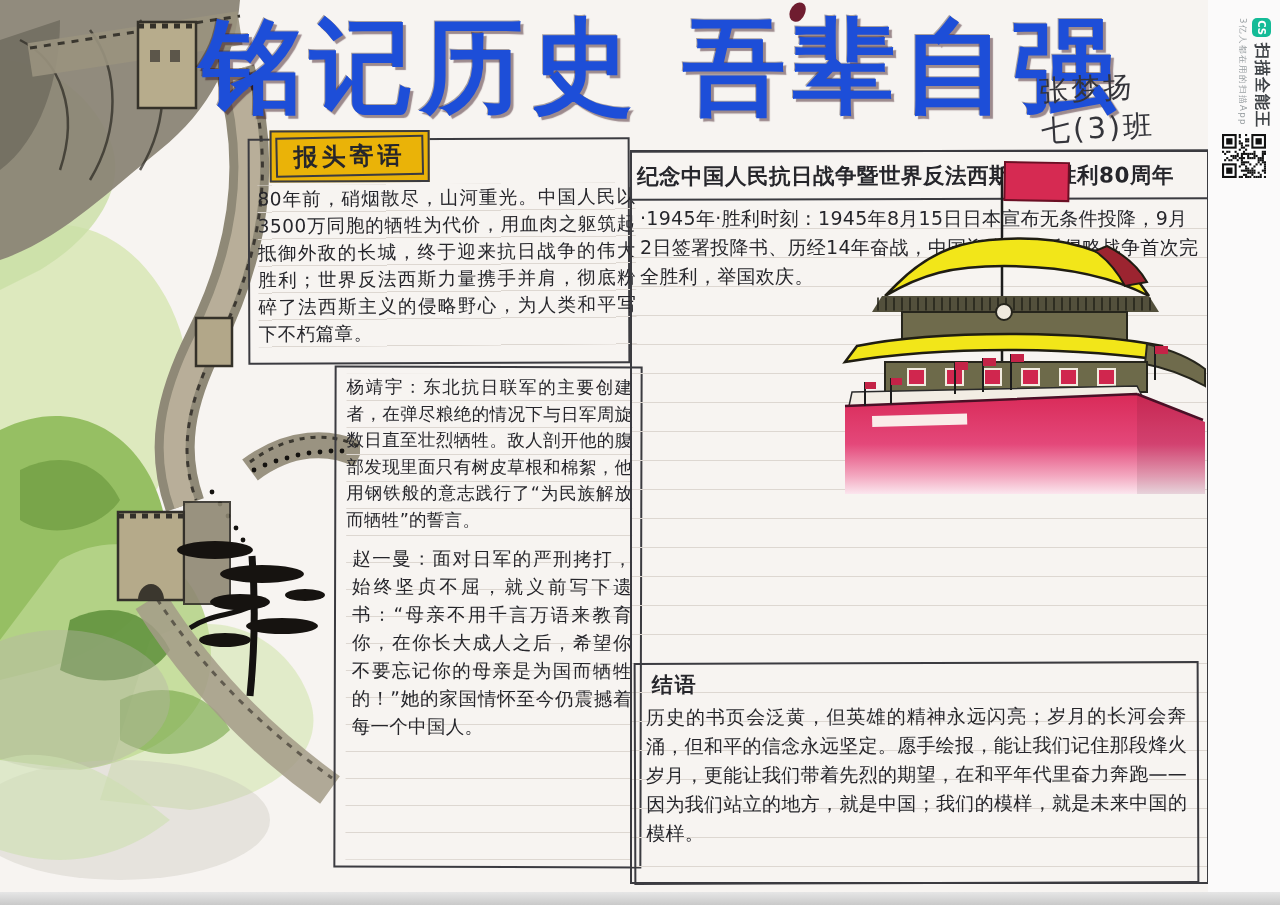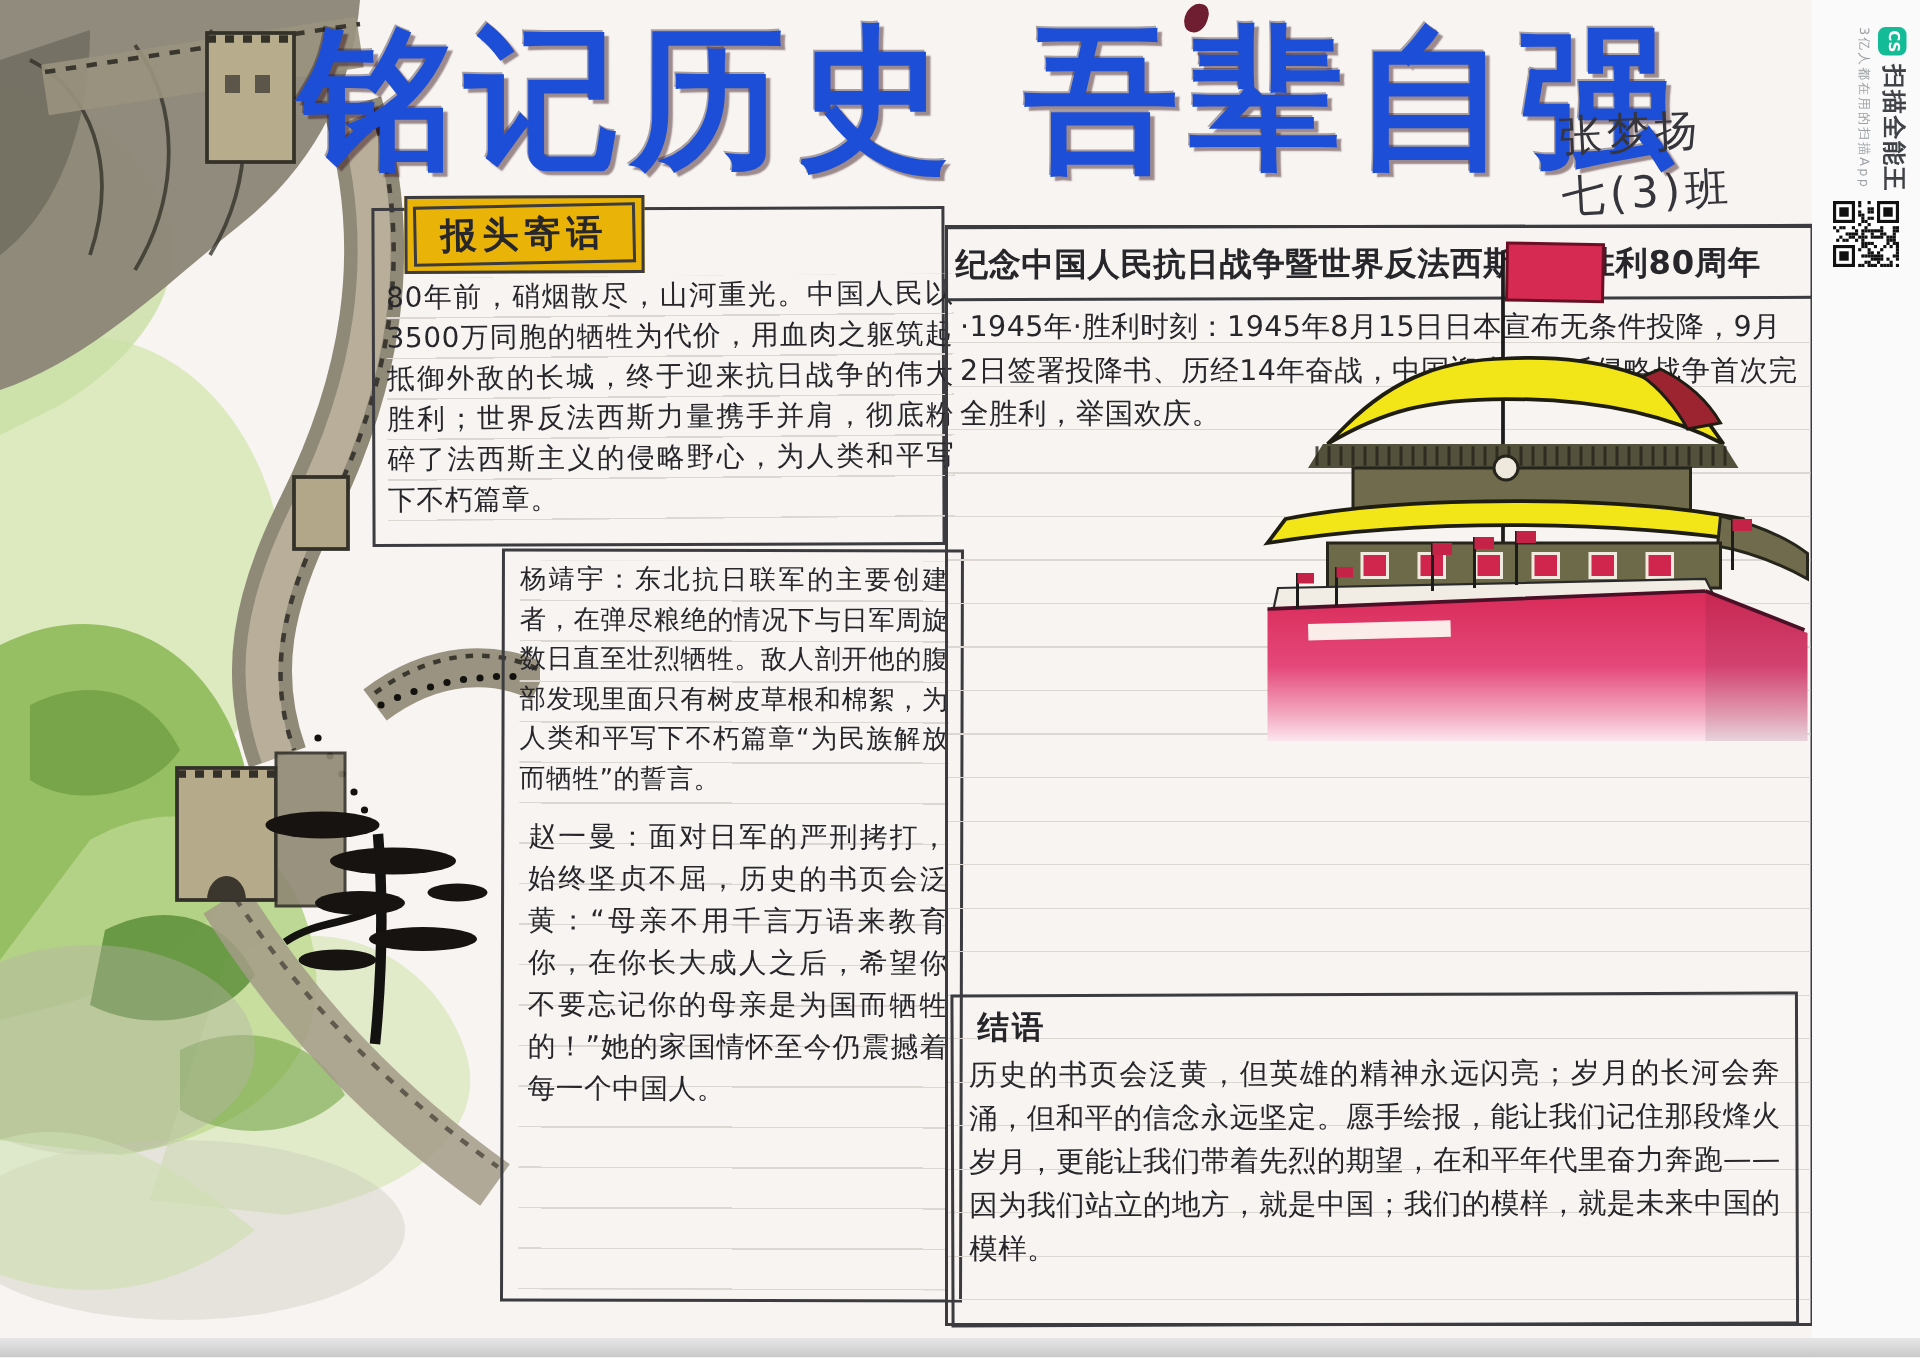--- a/index.html
+++ b/index.html
@@ -139,22 +139,22 @@
 
   <div class="hand-box masthead">
     <div class="masthead-tab">
       <div class="inner">报头寄语</div>
     </div>
     <div class="masthead-body ruled27 z-txt">80年前，硝烟散尽，山河重光。中国人民以3500万同胞的牺牲为代价，用血肉之躯筑起抵御外敌的长城，终于迎来抗日战争的伟大胜利；世界反法西斯力量携手并肩，彻底粉碎了法西斯主义的侵略野心，为人类和平写下不朽篇章。</div>
   </div>
 
   <div class="hand-box heroes">
     <div class="heroes-inner ruled27">
-      <p class="hero-p z-txt">杨靖宇：东北抗日联军的主要创建者，在弹尽粮绝的情况下与日军周旋数日直至壮烈牺牲。敌人剖开他的腹部发现里面只有树皮草根和棉絮，为人类和平写下不朽篇章“为民族解放而牺牲”的誓言。</p>
-      <p class="hero-p zhao z-txt">赵一曼：面对日军的严刑拷打，始终坚贞不屈，历史的书页会泛黄：“母亲不用千言万语来教育你，在你长大成人之后，希望你不要忘记你的母亲是为国而牺牲的！”她的家国情怀至今仍震撼着每一个中国人。</p>
+      <p class="hero-p z-txt">杨靖宇：东北抗日联军的主要创建者，在弹尽粮绝的情况下与日军周旋数日直至壮烈牺牲。敌人剖开他的腹部发现里面只有树皮草根和棉絮，他用钢铁般的意志践行了“为民族解放而牺牲”的誓言。</p>
+      <p class="hero-p zhao z-txt">赵一曼：面对日军的严刑拷打，始终坚贞不屈，就义前写下遗书：“母亲不用千言万语来教育你，在你长大成人之后，希望你不要忘记你的母亲是为国而牺牲的！”她的家国情怀至今仍震撼着每一个中国人。</p>
     </div>
   </div>
 
   <div class="hand-box right-col">
     <div class="banner-box">纪念中国人民抗日战争暨世界反法西斯战争胜利80周年</div>
     <div class="col-content ruled29" style="position:absolute;">
 
       <svg class="tam-art" viewBox="0 0 400 340" xmlns="http://www.w3.org/2000/svg">
         <defs>
           <linearGradient id="wallGrad" x1="0" y1="0" x2="0" y2="1">

